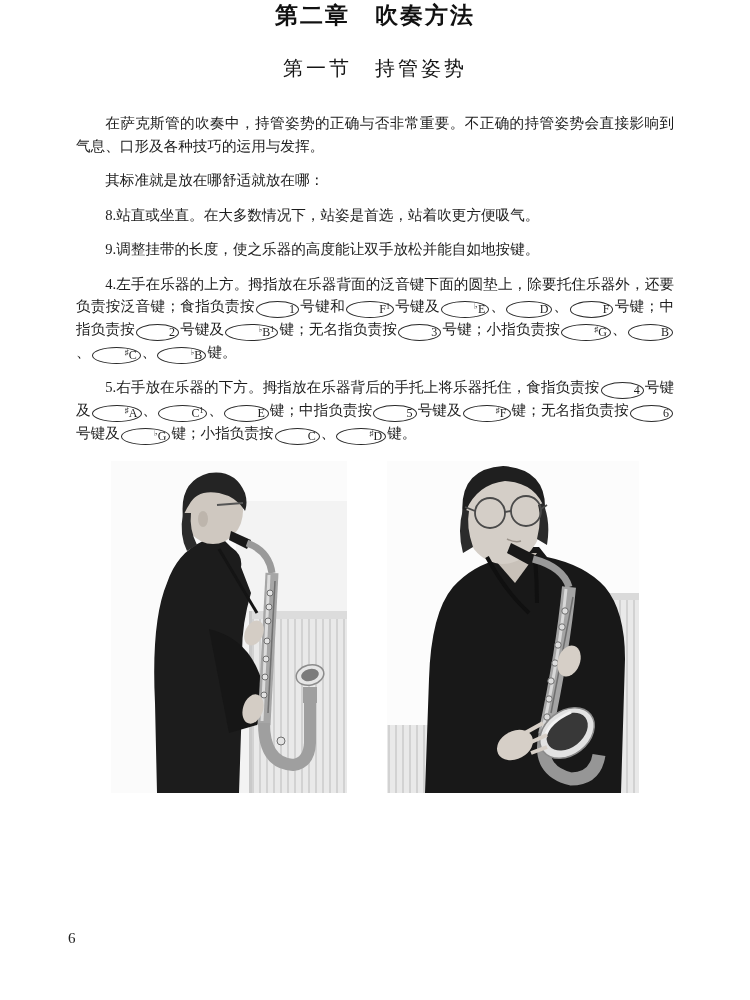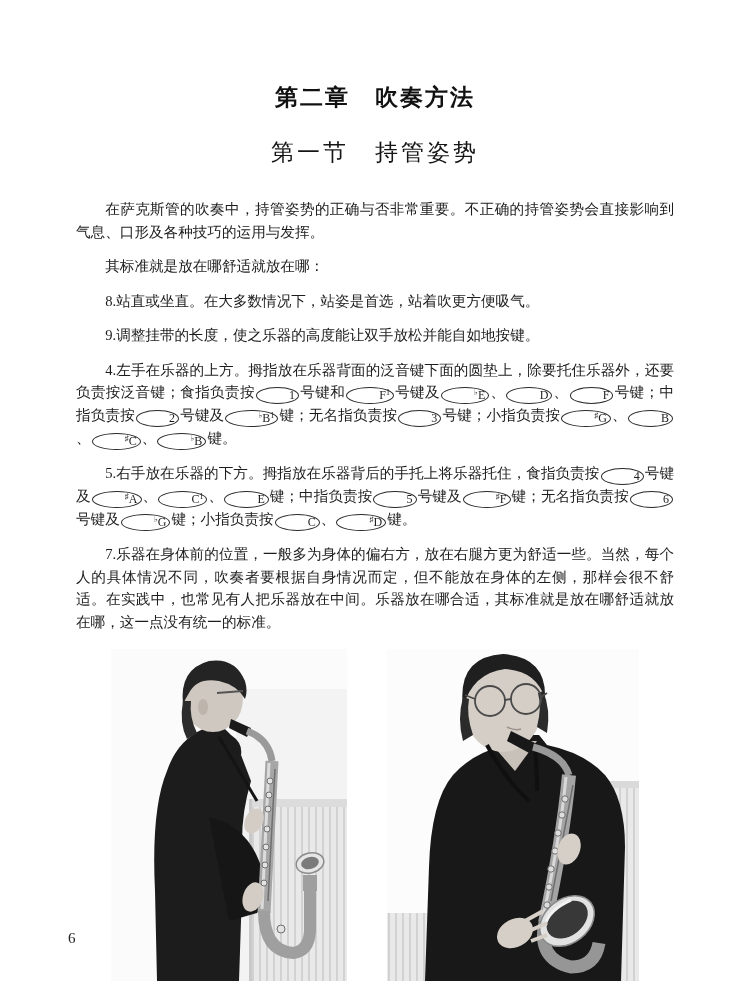--- a/index.html
+++ b/index.html
@@ -7,33 +7,32 @@
     position:relative;
     width:750px;height:1000px;
     margin:0 auto;
     background:#ffffff;
     font-family:"Liberation Serif", serif;
     color:#1c1c1c;
     overflow:hidden;
   }
   .chapter-title{
     margin:0;
-    padding-top:82px;
     text-align:center;
     font-family:"Liberation Sans", sans-serif;
     font-size:23px;
     font-weight:700;
     letter-spacing:2px;
     color:#111;
   }
   .section-title{
     margin:24px 0 0 0;
     text-align:center;
     font-family:"Liberation Serif", serif;
-    font-size:23px;
+    font-size:20px;
     font-weight:500;
     letter-spacing:3px;
     color:#151515;
   }
   .body-text{
     width:622px;
     margin:30px auto 0 auto;
     font-size:14.6px;
     line-height:22.5px;
     text-align:justify;
@@ -84,21 +83,20 @@
   <h1 class="chapter-title">第二章　吹奏方法</h1>
   <h2 class="section-title">第一节　持管姿势</h2>
 
   <div class="body-text">
       <p>在萨克斯管的吹奏中，持管姿势的正确与否非常重要。不正确的持管姿势会直接影响到气息、口形及各种技巧的运用与发挥。</p>
       <p>其标准就是放在哪舒适就放在哪：</p>
       <p>8.站直或坐直。在大多数情况下，站姿是首选，站着吹更方便吸气。</p>
       <p>9.调整挂带的长度，使之乐器的高度能让双手放松并能自如地按键。</p>
       <p>4.左手在乐器的上方。拇指放在乐器背面的泛音键下面的圆垫上，除要托住乐器外，还要负责按泛音键；食指负责按<span class="key">1</span>号键和<span class="key">F<sup>1</sup></span>号键及<span class="key"><sup>♭</sup>E</span>、<span class="key">D</span>、<span class="key">F</span>号键；中指负责按<span class="key">2</span>号键及<span class="key"><sup>♭</sup>B<sup>1</sup></span>键；无名指负责按<span class="key">3</span>号键；小指负责按<span class="key"><sup>♯</sup>G</span>、<span class="key">B</span>、<span class="key"><sup>♯</sup>C</span>、<span class="key"><sup>♭</sup>B</span>键。</p>
       <p>5.右手放在乐器的下方。拇指放在乐器背后的手托上将乐器托住，食指负责按<span class="key">4</span>号键及<span class="key"><sup>♯</sup>A</span>、<span class="key">C<sup>1</sup></span>、<span class="key">E</span>键；中指负责按<span class="key">5</span>号键及<span class="key"><sup>♯</sup>F</span>键；无名指负责按<span class="key">6</span>号键及<span class="key"><sup>♭</sup>G</span>键；小指负责按<span class="key">C</span>、<span class="key"><sup>♯</sup>D</span>键。</p>
-      <p>7.乐器在身体前的位置，一般多为身体的偏右方，放在右腿方更为舒适一些。当然，每个人的具体情况不同，吹奏者要根据自身情况而定，但不能放在身体的左侧，那样会很不舒适。在实践中，也常见有人把乐器放在中间。乐器放在哪合适，其标准就是放在哪舒适就放在哪，这一点没有统一的标准。</p>
     </div>
 
   <div class="photos">
 
     <svg class="photo" width="236" height="332" viewBox="0 0 236 332" xmlns="http://www.w3.org/2000/svg">
       <defs>
         <pattern id="radA" width="7" height="8" patternUnits="userSpaceOnUse">
           <rect width="7" height="8" fill="#e9e9e9"></rect>
           <rect x="1" width="2" height="8" fill="#d2d2d2"></rect>
         </pattern>

